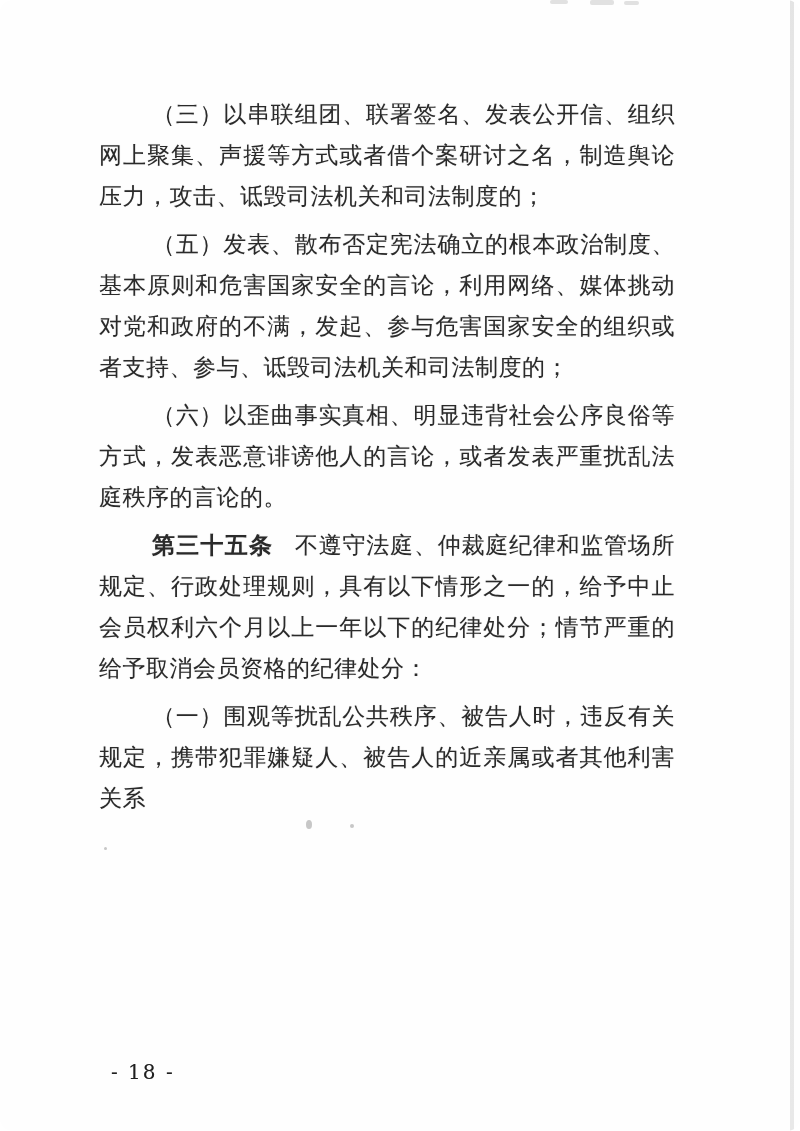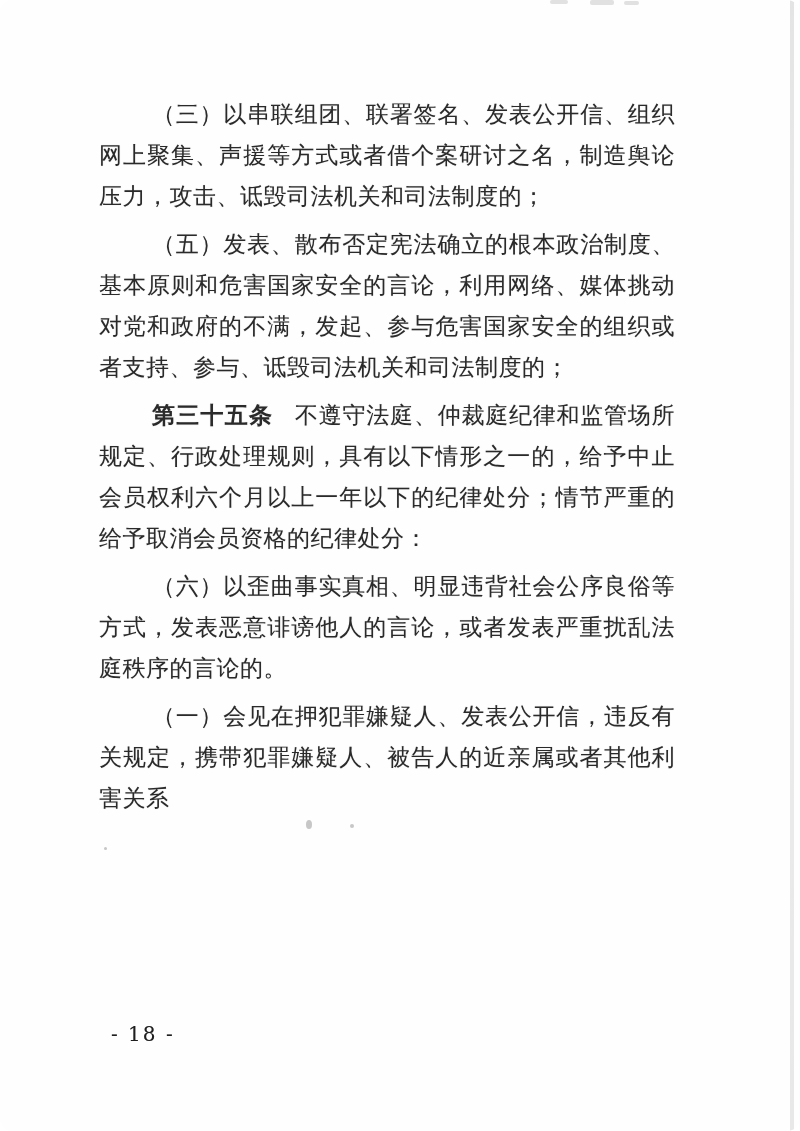--- a/index.html
+++ b/index.html
@@ -35,21 +35,21 @@
   }
   .article-lead {
     font-weight: bold;
     margin-right: 0.95em;
     font-family: "Liberation Sans", "DejaVu Sans", sans-serif;
     letter-spacing: 1px;
   }
   .page-number {
     position: absolute;
     left: 111px;
-    top: 1022px;
+    top: 1060px;
     font-size: 20px;
     letter-spacing: 2px;
     color: #1f1f1f;
     font-family: "DejaVu Serif", serif;
     text-shadow: 0 0 0.5px rgba(60,60,60,0.4);
   }
   
   .edge-right {
     position: absolute;
     left: 790px;
@@ -82,27 +82,27 @@
 <body>
 
 <div class="page">
 
   <div class="text-block">
     <p>（三）以串联组团、联署签名、发表公开信、组织网上聚集、声援等方式或者借个案研讨之名，制造舆论压力，攻击、诋毁司法机关和司法制度的；</p>
 
 
     <p>（五）发表、散布否定宪法确立的根本政治制度、基本原则和危害国家安全的言论，利用网络、媒体挑动对党和政府的不满，发起、参与危害国家安全的组织或者支持、参与、诋毁司法机关和司法制度的；</p>
 
+    <p>（六）以歪曲事实真相、明显违背社会公序良俗等方式，发表恶意诽谤他人的言论，或者发表严重扰乱法庭秩序的言论的。</p>
+
     <p>
       <span class="article-lead">第三十五条</span><span>不遵守法庭、仲裁庭纪律和监管场所规定、行政处理规则，具有以下情形之一的，给予中止会员权利六个月以上一年以下的纪律处分；情节严重的给予取消会员资格的纪律处分：</span>
     </p>
 
-    <p>（六）以歪曲事实真相、明显违背社会公序良俗等方式，发表恶意诽谤他人的言论，或者发表严重扰乱法庭秩序的言论的。</p>
-
-    <p>（一）会见在押犯罪嫌疑人、发表公开信，违反有关规定，携带犯罪嫌疑人、被告人的近亲属或者其他利害关系</p>
+    <p>（一）围观等扰乱公共秩序、被告人时，违反有关规定，携带犯罪嫌疑人、被告人的近亲属或者其他利害关系</p>
   </div>
 
   <div class="page-number">- 18 -</div>
 
   <div class="edge-right"></div>
   <div class="smudge s1"></div>
   <div class="smudge s2"></div>
   <div class="smudge s3"></div>
   <div class="speck p1"></div>
   <div class="speck p2"></div>

